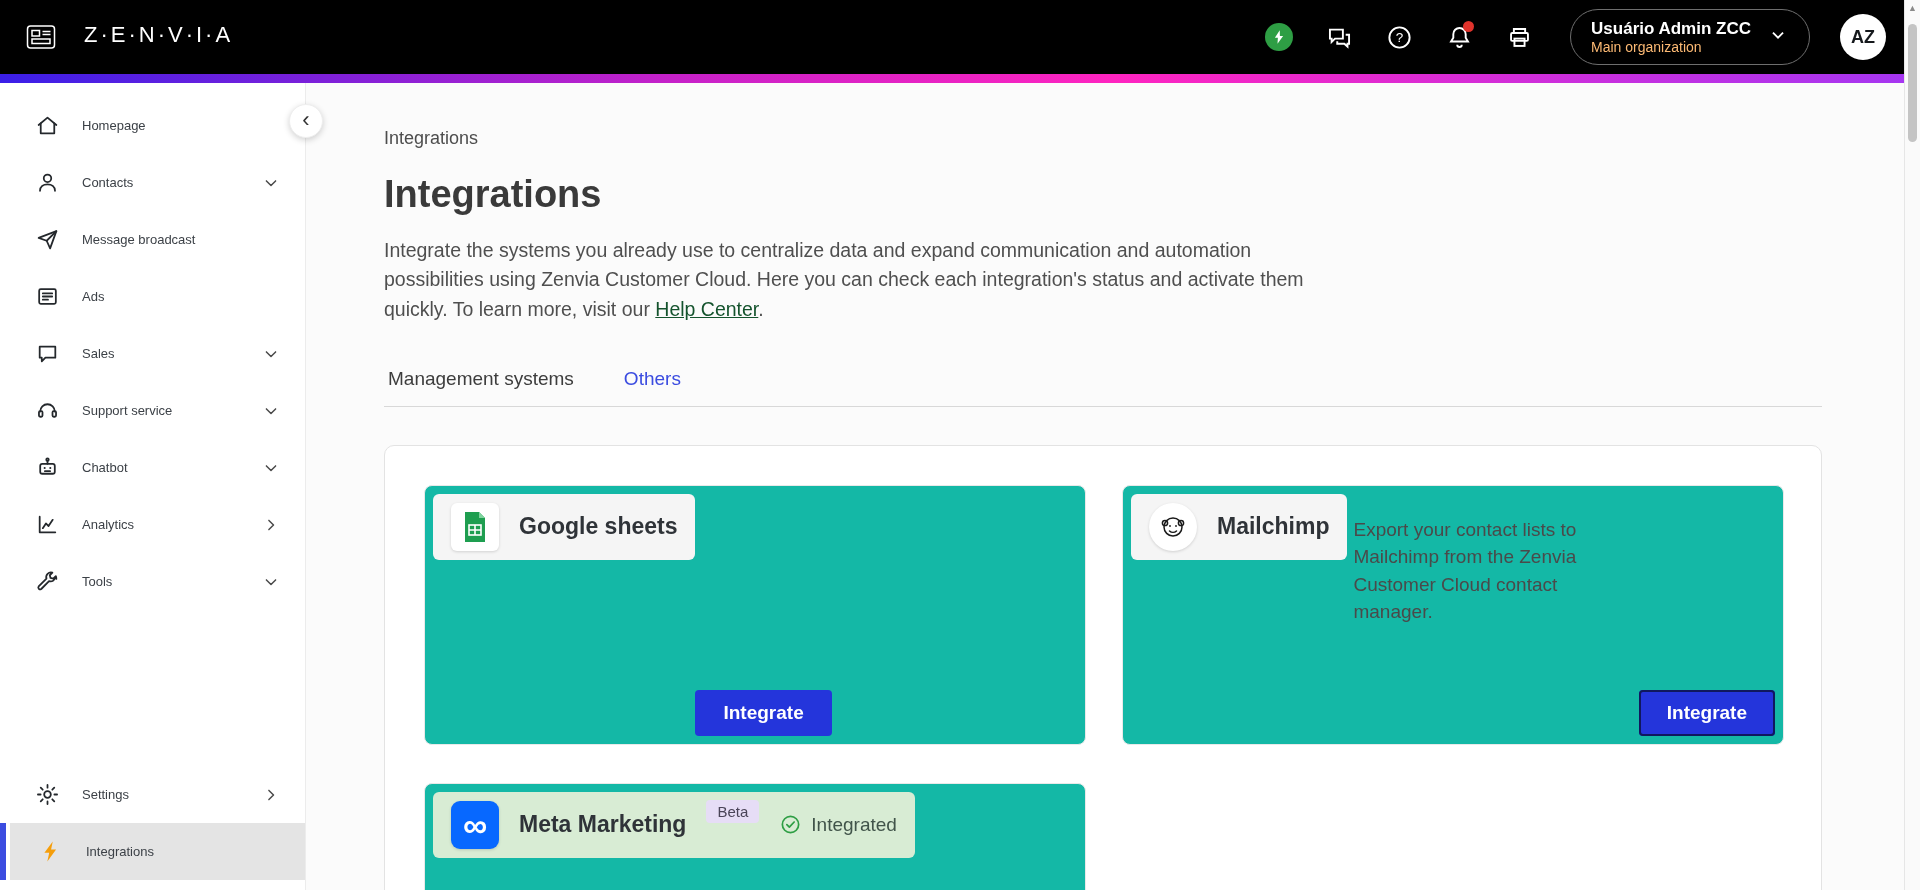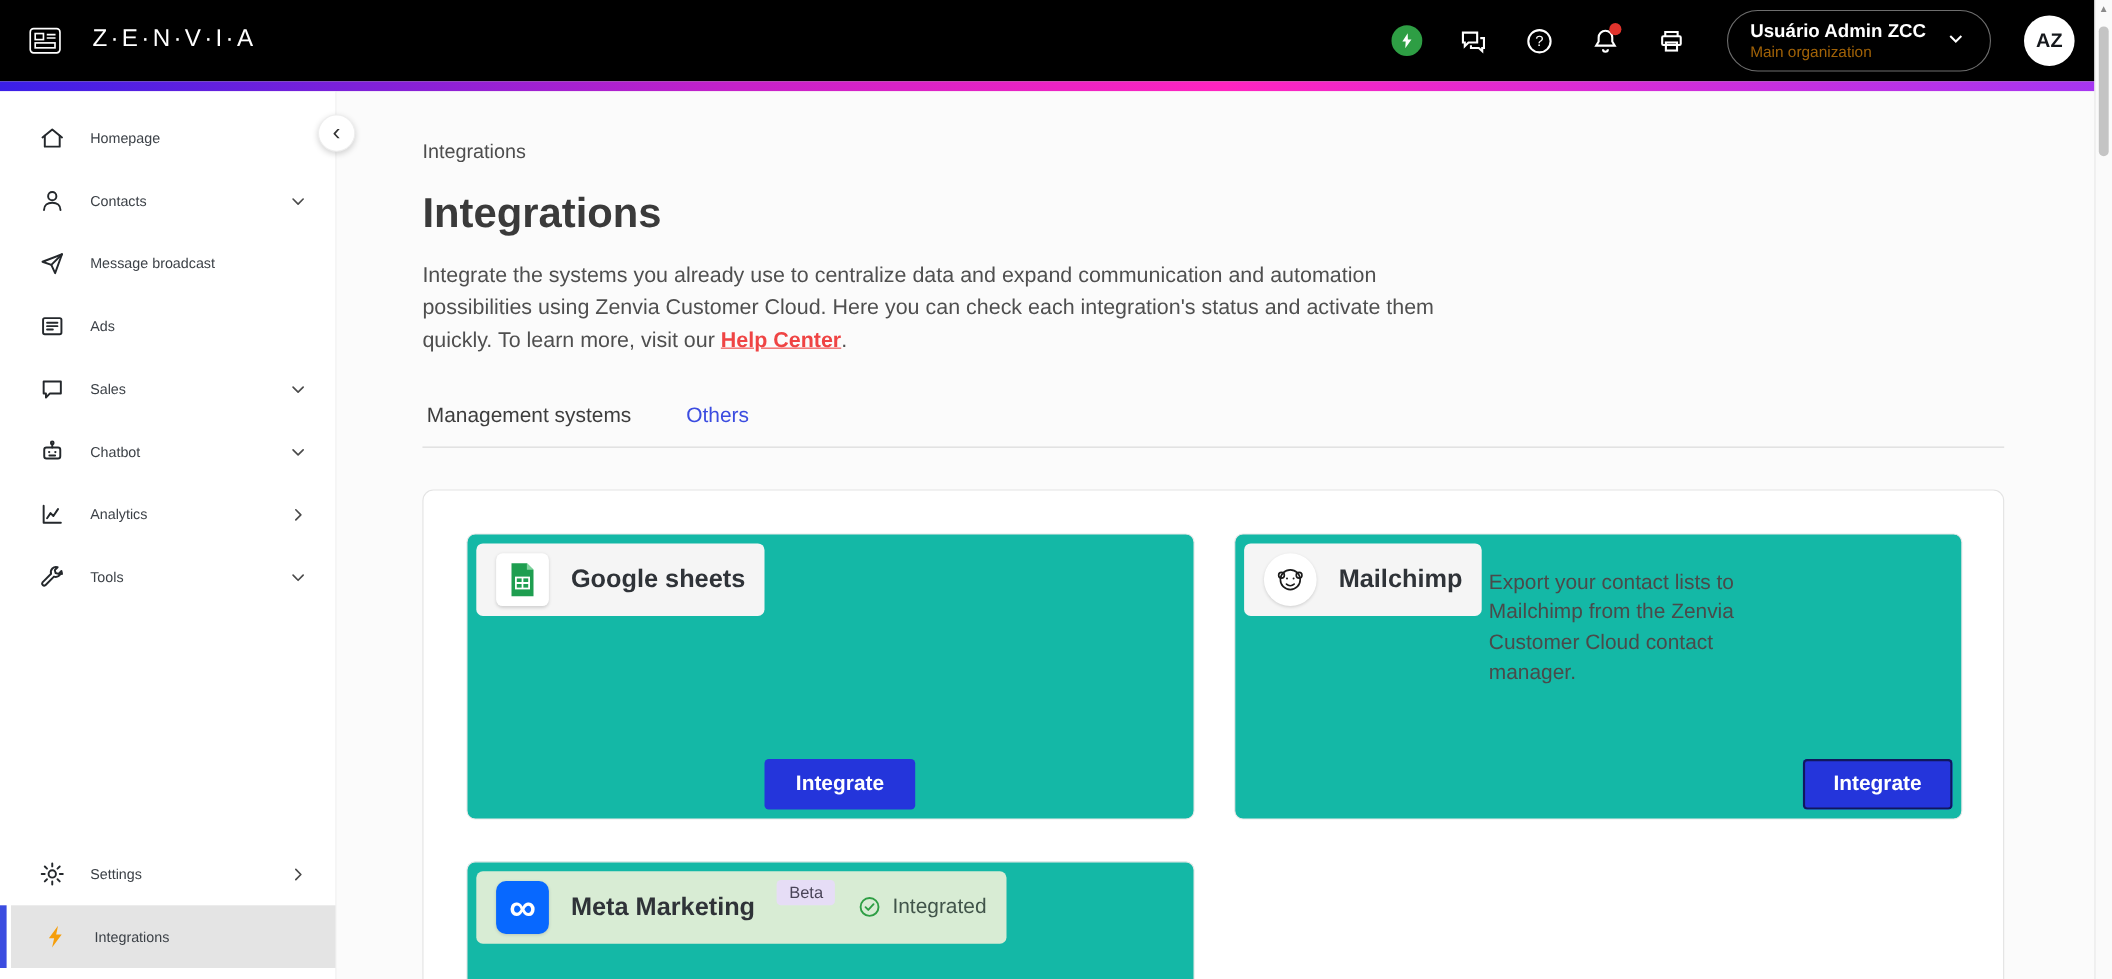--- a/index.html
+++ b/index.html
@@ -16,21 +16,21 @@
   .top-right { display:flex; align-items:center; gap:30px; }
   .tb-icon { width:30px; height:30px; display:flex; align-items:center; justify-content:center; cursor:pointer; position:relative; }
   .tb-icon svg { stroke:#fff; fill:none; stroke-width:1.7; width:27px; height:27px; }
   .status-circle { width:28px; height:28px; border-radius:50%;
     background:var(--integrated-green,#3dbb4a); display:flex; align-items:center; justify-content:center; }
   .status-circle svg { width:18px; height:18px; }
   .bell-dot { position:absolute; top:-1px; right:0px; width:11px; height:11px; border-radius:50%; background:#e0332c; }
   .user-pill { display:flex; align-items:center; gap:16px; border:1px solid #6e6e6e;
     border-radius:999px; padding:8px 20px; cursor:pointer; margin-left:6px; }
   .user-name { color:#fff; font-size:17px; font-weight:700; line-height:1.25; }
-  .user-org  { color:#a16207; font-size:14px; line-height:1.25; }
+  .user-org  { color:#fdba74; font-size:14px; line-height:1.25; }
   .pill-chev svg { width:22px; height:22px; stroke:#fff; fill:none; stroke-width:2; }
   .avatar { width:46px; height:46px; border-radius:50%; background:#fff; color:#15181c;
     font-weight:700; font-size:18px; display:flex; align-items:center; justify-content:center; cursor:pointer;text-align:right; }
 
   
   .gradient-bar { height:9px;
     background:linear-gradient(90deg, var(--gradient-left,#3a1fe8) 0%, #c621c9 35%,
       var(--gradient-pink,#ff24c0) 58%, var(--gradient-right,#a436f2) 100%); }
 
   
@@ -57,21 +57,21 @@
     border-radius:50%; background:#fff; border:1px solid #eee;
     box-shadow:0 2px 6px rgba(0,0,0,0.18); display:flex; align-items:center; justify-content:center;
     cursor:pointer; z-index:5; font-size:22px; color:#333; line-height:1; padding-bottom:3px; }
 
   
   .main { flex:1; padding:45px 0 0 78px; overflow:hidden; background:#fbfbfb; }
   .content { width:1438px; }
   .breadcrumb { font-size:18px; color:#4d4d4d; }
   .page-title { margin-top:24px; font-size:38px; font-weight:700; color:#3a3a3a; }
   .page-desc { margin-top:20px; max-width:925px; font-size:19.5px; line-height:1.5; color:#4f4f4f; }
-  .page-desc a { color:#ef4444; cursor:pointer; text-decoration:underline;font-weight:bold; }
+  .page-desc a { color:#14532d; cursor:pointer; text-decoration:underline; }
 
   .tabs { margin-top:44px; display:flex; gap:42px; border-bottom:1px solid #d8d8d8; }
   .tab { font-size:19px; padding:0 4px 16px 4px; cursor:pointer; color:#3d3d3d; }
   .tab.active { color:var(--active-tab,#3b4ce0); }
 
   .cards-panel { margin-top:38px; background:#fff; border:1px solid #e3e3e3; border-radius:10px;
     padding:39px; display:grid; grid-template-columns:662px 662px; gap:38px 36px; min-height:620px; }
 
   .int-card { border:1px solid #e9e9e9; border-radius:8px; background:#14b8a6; padding:8px;
     display:flex; flex-direction:row; min-height:260px; }
@@ -217,20 +217,35 @@
           </span>
           <span class="s-label">Ads</span>
         </div>
         <div class="side-item">
           <span class="s-icon">
             <svg viewBox="0 0 24 24">
                 <path d="M4.5 5.5 h15 v10.5 h-9.5 l-3.5 3.5 v-3.5 h-2 Z"></path>
               </svg>
           </span>
           <span class="s-label">Sales</span>
+          <span class="chev">
+            <svg viewBox="0 0 24 24">
+                <path d="M6.5 9.5 L12 15 l5.5-5.5"></path>
+              </svg>
+          </span>
+        </div>
+        <div class="side-item">
+          <span class="s-icon">
+            <svg viewBox="0 0 24 24">
+                <path d="M5 13 a7 7 0 0 1 14 0"></path>
+                <rect x="3.8" y="12.5" width="3.4" height="5.5" rx="1.2"></rect>
+                <rect x="16.8" y="12.5" width="3.4" height="5.5" rx="1.2"></rect>
+              </svg>
+          </span>
+          <span class="s-label">Support service</span>
           <span class="chev">
             <svg viewBox="0 0 24 24">
                 <path d="M6.5 9.5 L12 15 l5.5-5.5"></path>
               </svg>
           </span>
         </div>
         <div class="side-item">
           <span class="s-icon">
             <svg viewBox="0 0 24 24">
                 <rect x="5" y="8.5" width="14" height="9.5" rx="2"></rect>

